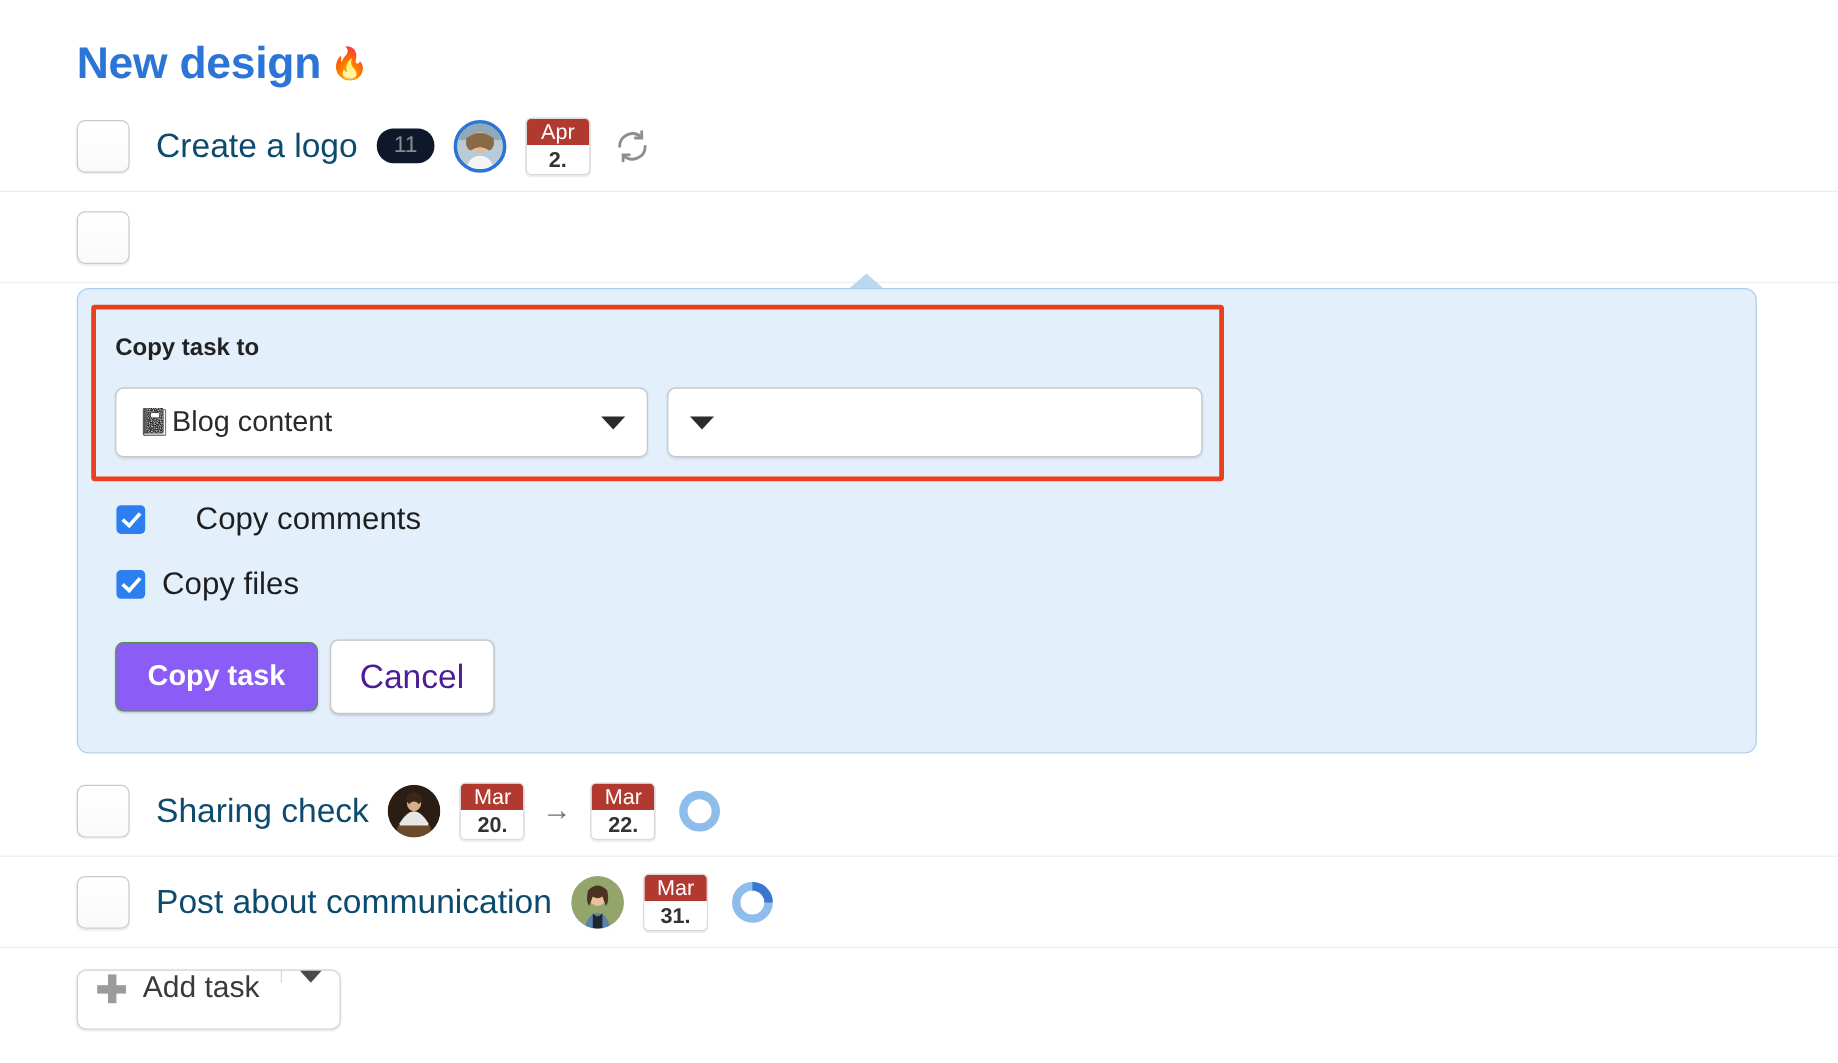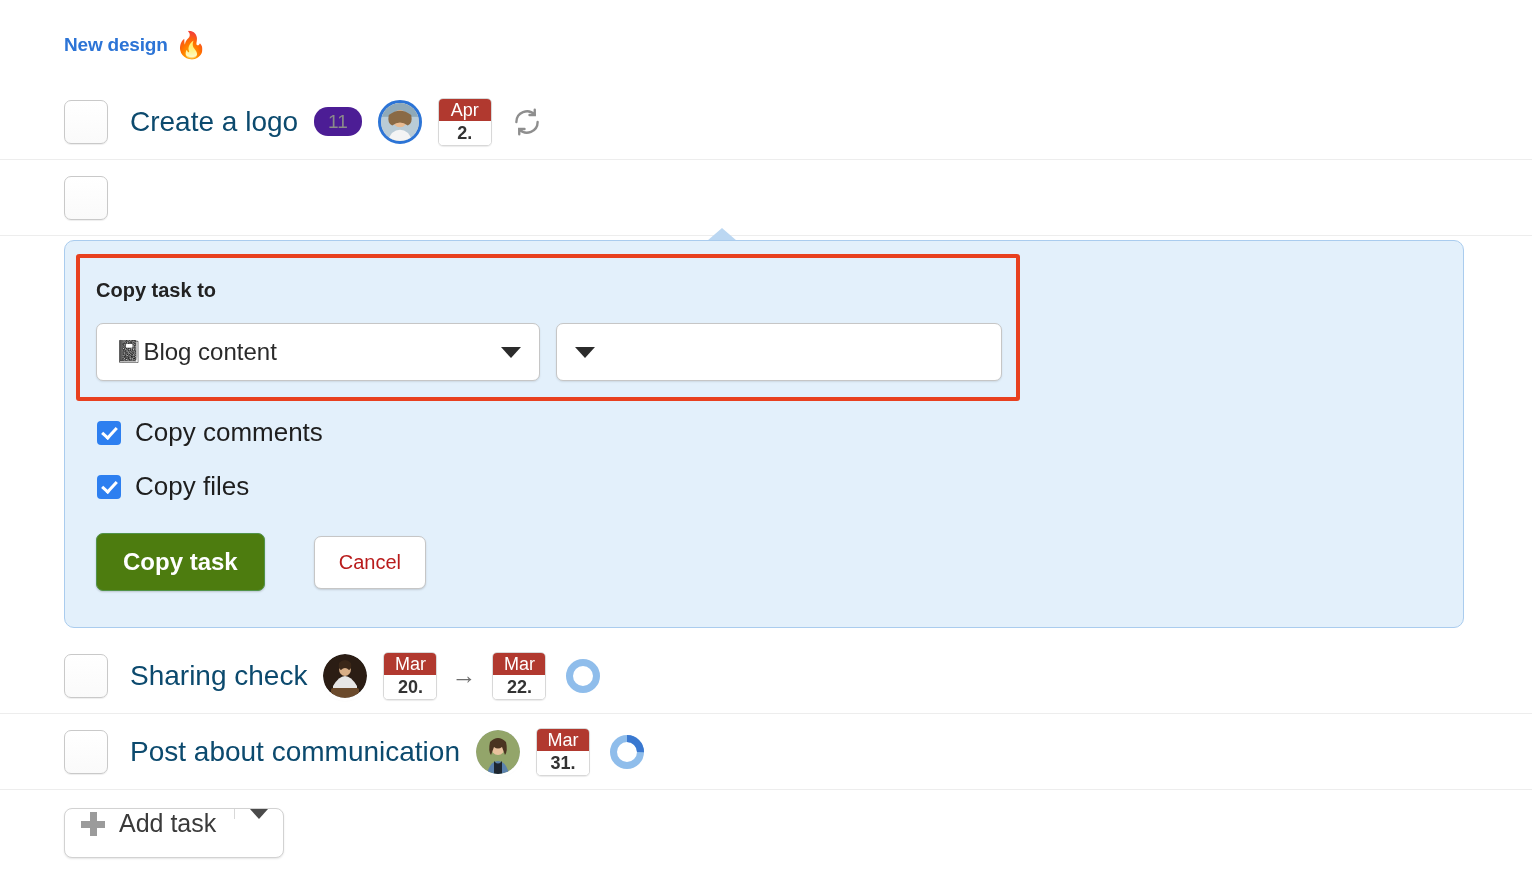--- a/index.html
+++ b/index.html
@@ -19,21 +19,21 @@
   
   .project-header {
     position: absolute;
     left: 64px;
     top: 32px;
     display: flex;
     align-items: center;
     gap: 8px;
   }
   .project-title {
-    font-size: 19px;
+    font-size: 37px;
     font-weight: bold;
     color: #2C74D6;
     letter-spacing: -0.2px;
   }
   .project-emoji {
     font-size: 26px;
     line-height: 1;
   }
 
   
@@ -66,21 +66,21 @@
 
   .task-name {
     font-size: 28px;
     color: #0c4a6e;
     margin-left: 22px;
     white-space: nowrap;
   }
 
   .comment-badge {
     margin-left: 16px;
-    background: #4c1d95;
+    background: #0f172a;
     color: #8A8A8A;
     border-radius: 14px;
     font-size: 19px;
     padding: 5px 14px;
     line-height: 1;
   }
 
   .avatar {
     width: 44px;
     height: 44px;
@@ -244,21 +244,21 @@
     pointer-events: none;
   }
 
   .opt-row {
     position: absolute;
     left: 32px;
     display: flex;
     align-items: center;
     cursor: pointer;
   }
-  .opt-comments { top: 176px; }
+  .opt-comments { top: 176px; gap: 28px; }
   .opt-files { top: 230px; }
 
   .cb-checked {
     width: 24px;
     height: 24px;
     background: #2D7FF0;
     border-radius: 4px;
     flex: none;
     position: relative;
   }
@@ -281,42 +281,41 @@
 
   .buttons-row {
     position: absolute;
     left: 31px;
     top: 292px;
     display: flex;
     gap: 10px;
     align-items: center;
   }
   .btn-primary {
-    background: #4d7c0f;
+    background: #8b5cf6;
     color: #ffffff;
     font-size: 24px;
     font-weight: bold;
     border: 1px solid #529349;
     border-radius: 7px;
     padding: 14px 26px;
     cursor: pointer;
     box-shadow: 0 1px 2px rgba(0,0,0,0.18);
     font-family: "Liberation Sans", sans-serif;
   }
   .btn-secondary {
     background: #ffffff;
-    color: #b91c1c;
-    font-size: 20px;
+    color: #4c1d95;
+    font-size: 28px;
     border: 1px solid #C6C6C6;
     border-radius: 7px;
     padding: 14px 24px;
     cursor: pointer;
     box-shadow: 0 1px 2px rgba(0,0,0,0.15);
     font-family: "Liberation Sans", sans-serif;
-    margin-left: 39px;
   }
 
   
   .add-task-wrap {
     position: absolute;
     left: 64px;
     top: 808px;
     display: flex;
     align-items: flex-start;
     background: #ffffff;

